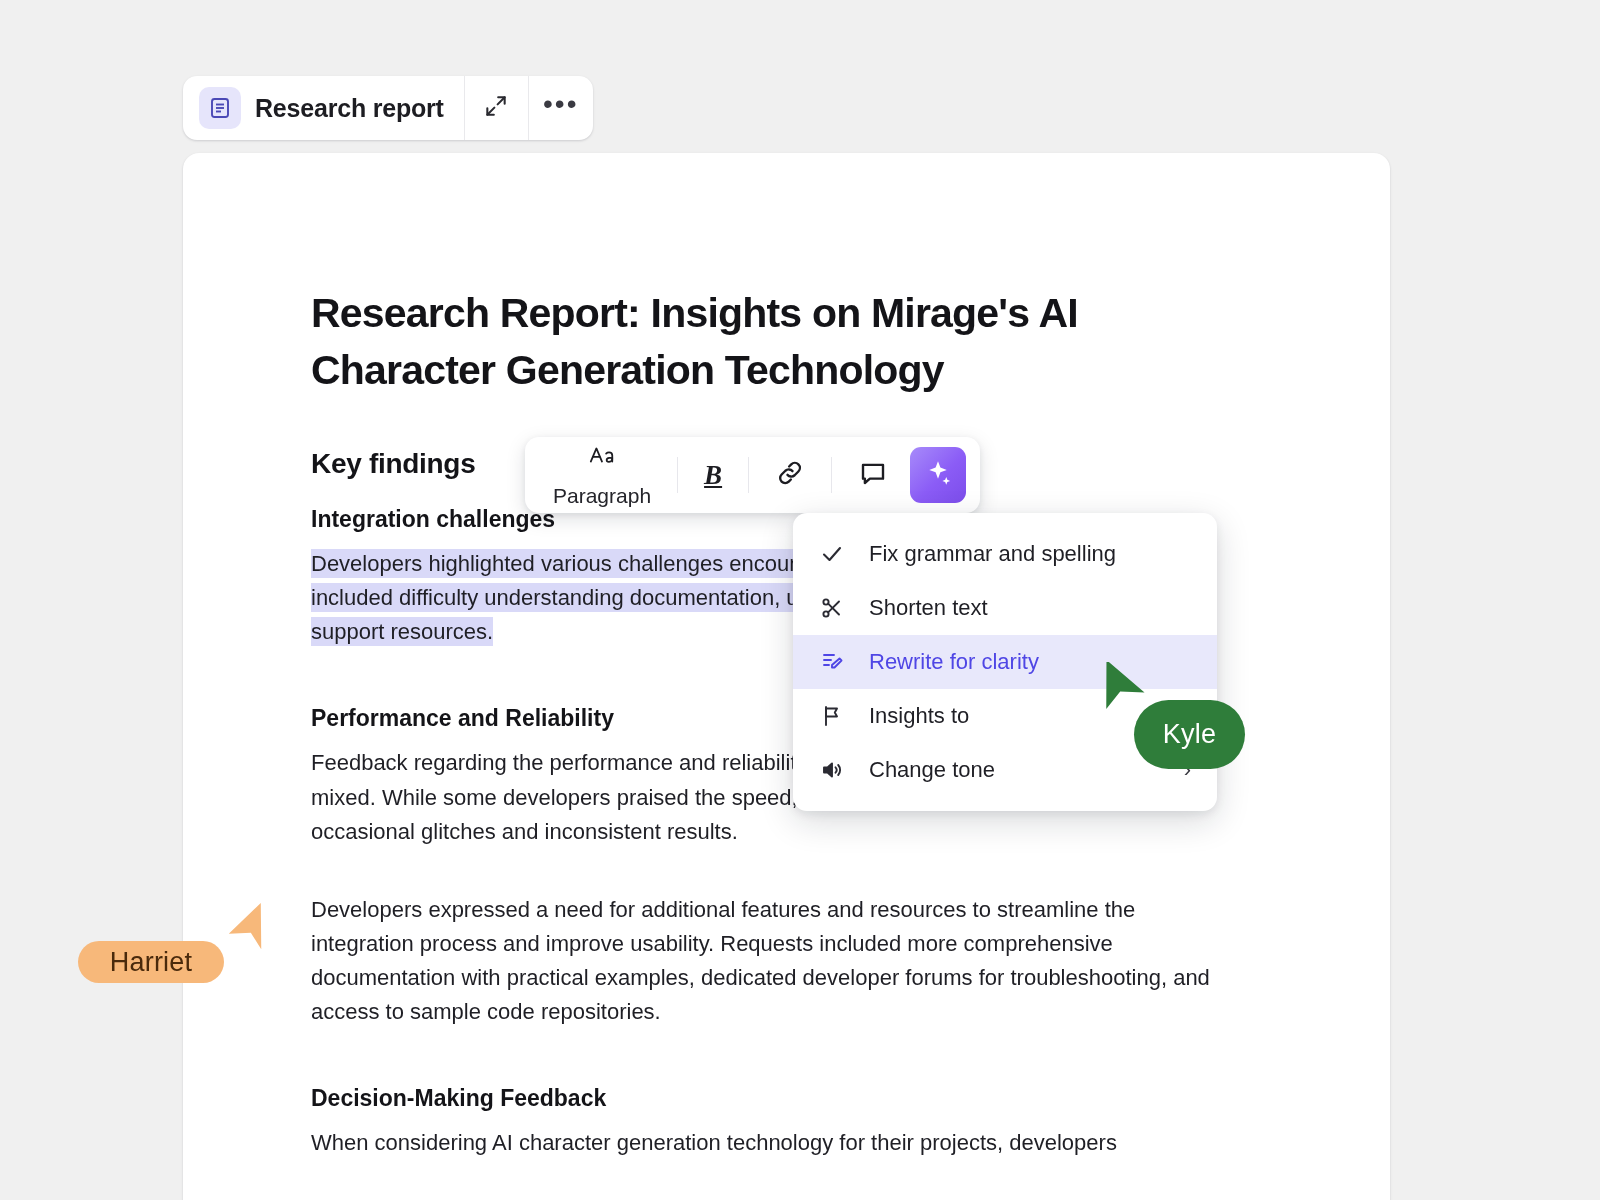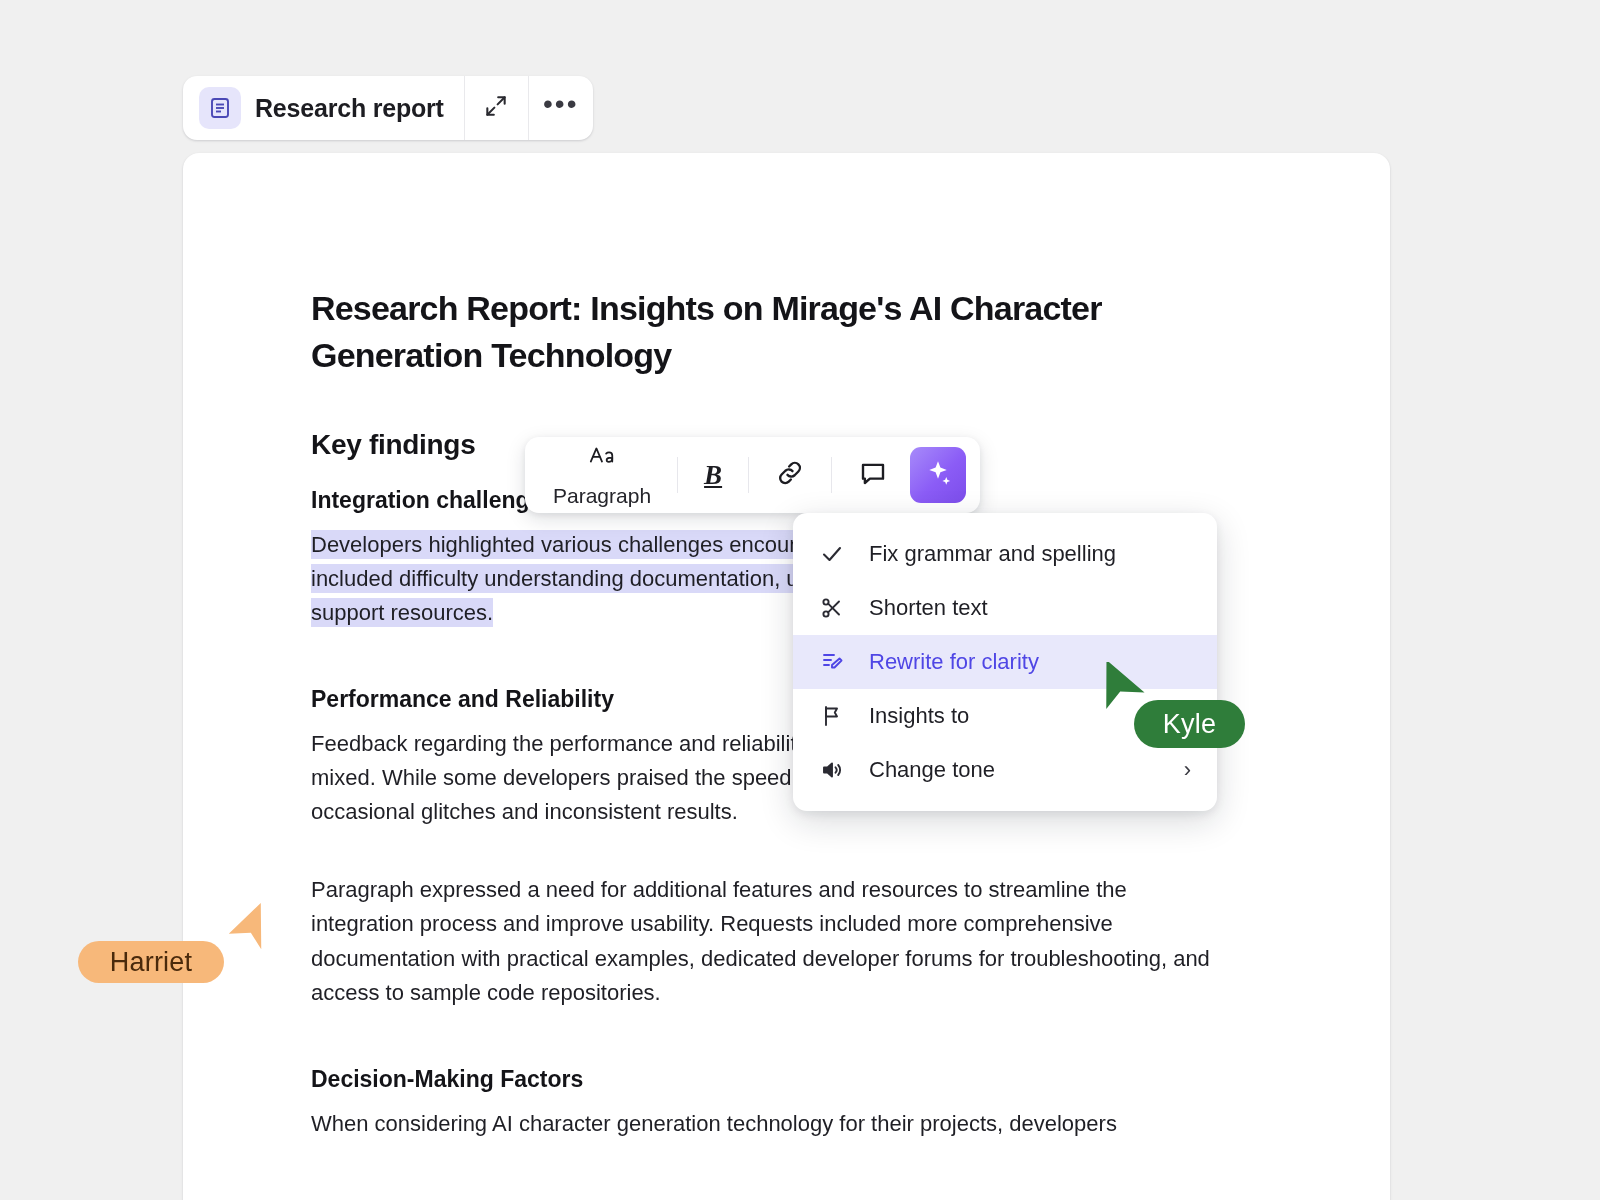--- a/index.html
+++ b/index.html
@@ -75,21 +75,21 @@
     border-radius: 16px 16px 0 0;
     box-shadow: 0 1px 3px rgba(16,24,40,.10), 0 1px 2px rgba(16,24,40,.06);
     overflow: hidden;
   }
   .doc-inner {
     padding: 132px 0 0 128px;
     width: 1207px;
   }
   h1.doc-title {
     margin: 0;
-    font-size: 34px;
+    font-size: 41px;
     line-height: 1.38;
     font-weight: 700;
     color: #141418;
     letter-spacing: -.8px;
     max-width: 960px;
   }
   h2.sec {
     font-size: 28px;
     font-weight: 700;
     color: #141418;
@@ -219,21 +219,21 @@
     display: flex;
     align-items: center;
     justify-content: center;
     font-size: 27px;
     letter-spacing: .2px;
   }
   .pill-kyle {
     left: 1134px;
     top: 700px;
     width: 111px;
-    height: 48px;
+    height: 69px;
     background: #2f7d3a;
     color: #ffffff;
     z-index: 61;
   }
   .cursor-harriet {
     position: absolute;
     left: 224px;
     top: 903px;
     z-index: 60;
   }
@@ -285,24 +285,24 @@
     <h2 class="sec">Key findings</h2>
 
     <h3 class="sub">Integration challenges</h3>
     <p class="body highlight"><span class="hl">Developers highlighted various challenges encountered during integration. Common issues included difficulty understanding documentation, unclear implementation steps, and limited support resources.</span></p>
 
     <div class="block-gap"></div>
     <h3 class="sub">Performance and Reliability</h3>
     <p class="body">Feedback regarding the performance and reliability of Mirage's AI character technology was mixed. While some developers praised the speed, others expressed concerns about occasional glitches and inconsistent results.</p>
 
     <div class="block-gap"></div>
-    <p class="body">Paragraph expressed a need for additional features and resources to streamline the integration process and improve usability. Requests included more comprehensive documentation with practical examples, dedicated developer forums for troubleshooting, and access to sample code repositories.</p>
+    <p class="body">Developers expressed a need for additional features and resources to streamline the integration process and improve usability. Requests included more comprehensive documentation with practical examples, dedicated developer forums for troubleshooting, and access to sample code repositories.</p>
 
     <div class="block-gap"></div>
-    <h3 class="sub">Decision-Making Factors</h3>
+    <h3 class="sub">Decision-Making Feedback</h3>
     <p class="body">When considering AI character generation technology for their projects, developers</p>
 
   </div>
 </div>
 
 <div class="fmt-toolbar">
   <div class="fmt-item">
     <span>
       <svg width="28" height="26" viewBox="0 0 30 26" fill="none" stroke="#1d1d22" stroke-width="1.9" stroke-linecap="round" stroke-linejoin="round">
         <path d="M3 20 L9 6 L15 20"></path>

